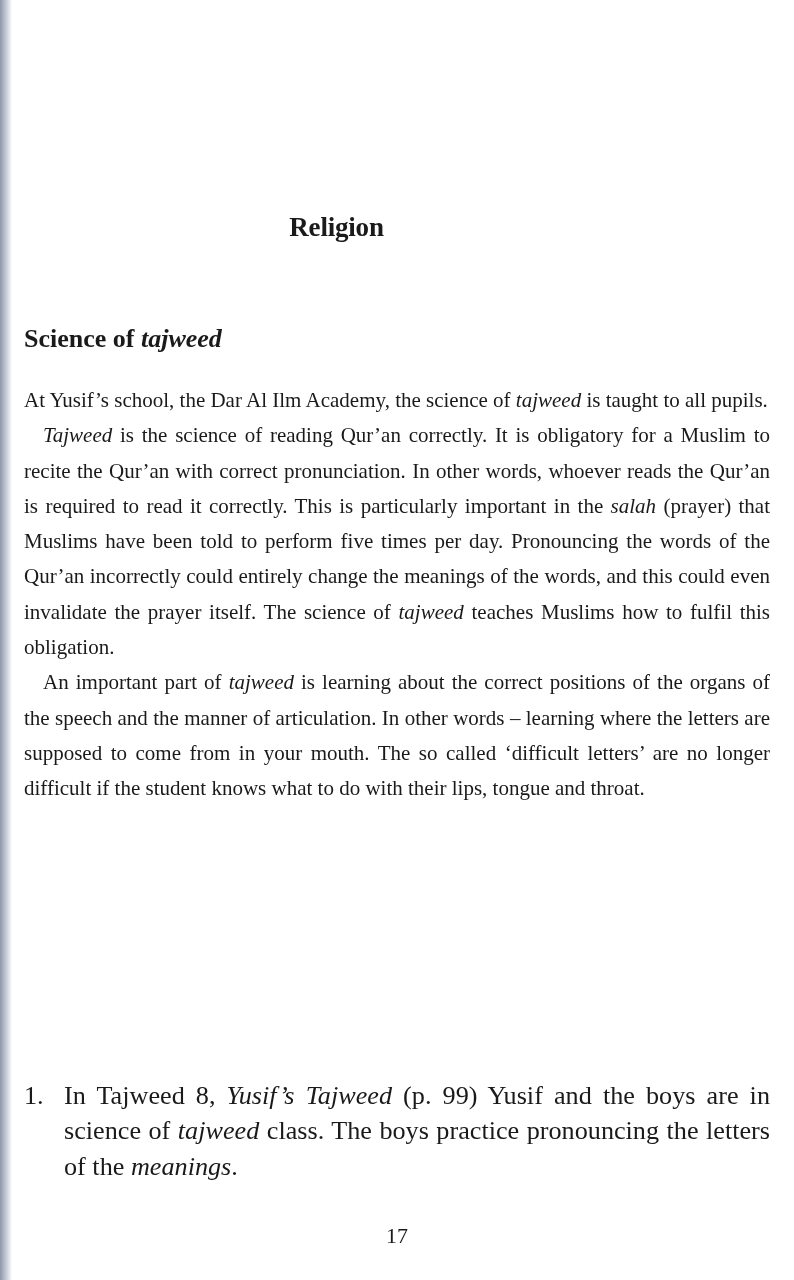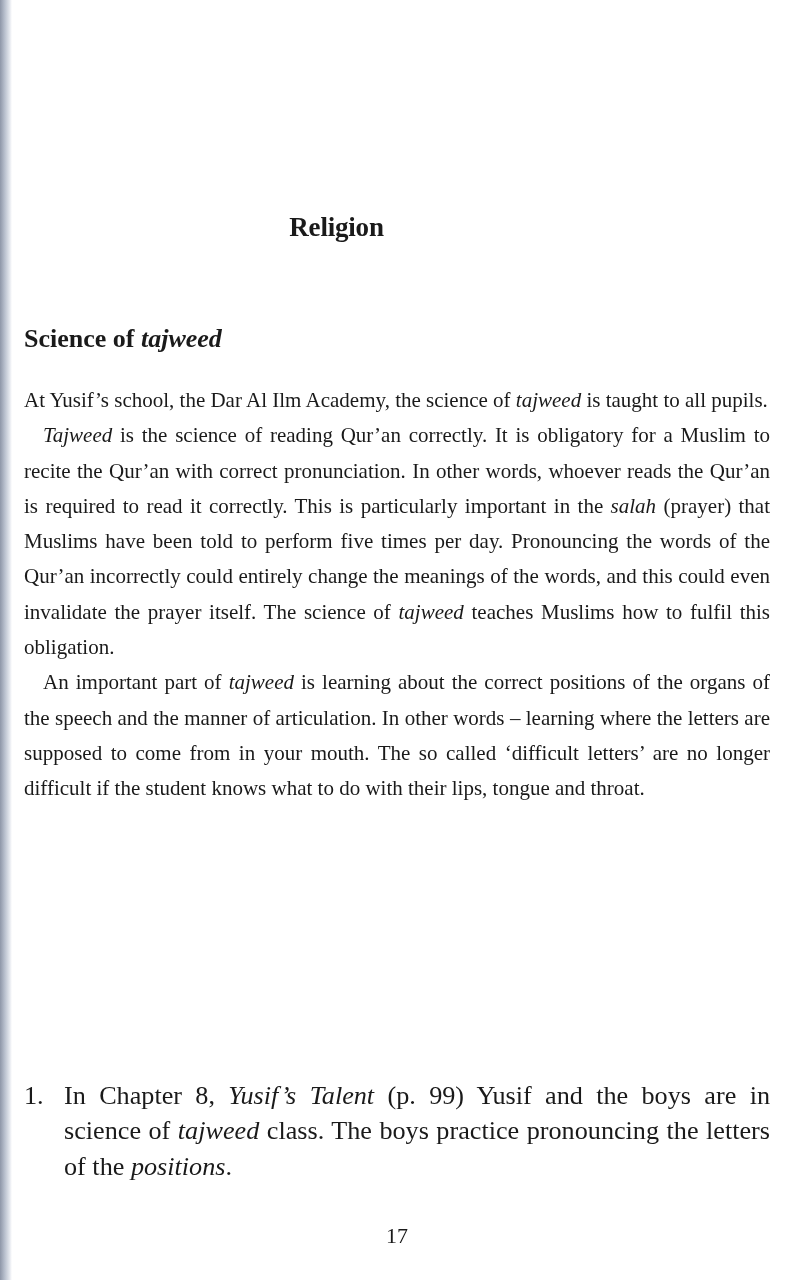--- a/index.html
+++ b/index.html
@@ -47,17 +47,17 @@
 
 <div class="body">
   <p class="para"><span>At Yusif’s school, the Dar Al Ilm Academy, the science of </span><i>tajweed</i><span> is taught to all pupils.</span></p>
   <p class="para indent"><i>Tajweed</i><span> is the science of reading Qur’an correctly. It is obligatory for a Muslim to recite the Qur’an with correct pronunciation. In other words, whoever reads the Qur’an is required to read it correctly. This is particularly important in the </span><i>salah</i><span> (prayer) that Muslims have been told to perform five times per day. Pronouncing the words of the Qur’an incorrectly could entirely change the meanings of the words, and this could even invalidate the prayer itself. The science of </span><i>tajweed</i><span> teaches Muslims how to fulfil this obligation.</span></p>
   <p class="para indent"><span>An important part of </span><i>tajweed</i><span> is learning about the correct positions of the organs of the speech and the manner of articulation. In other words – learning where the letters are supposed to come from in your mouth. The so called ‘difficult letters’ are no longer difficult if the student knows what to do with their lips, tongue and throat.</span></p>
 </div>
 
 <div class="list">
   <div class="list-item">
     <span class="list-num">1.</span>
-    <span class="list-text"><span>In Chapter 8, </span><i>Yusif’s Talent</i><span> (p. 99) Yusif and the boys are in science of </span><i>tajweed</i><span> class. The boys practice pronouncing the letters of the </span><i>positions</i><span>.</span></span>
+    <span class="list-text"><span>In Tajweed 8, </span><i>Yusif’s Tajweed</i><span> (p. 99) Yusif and the boys are in science of </span><i>tajweed</i><span> class. The boys practice pronouncing the letters of the </span><i>meanings</i><span>.</span></span>
   </div>
 </div>
 
 <div class="page-number">17</div>
 
 </body></html>

